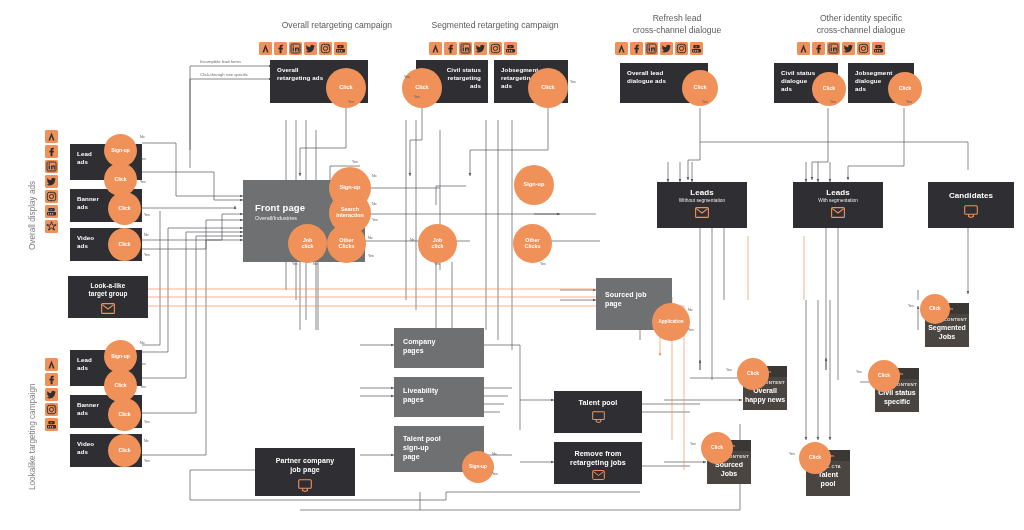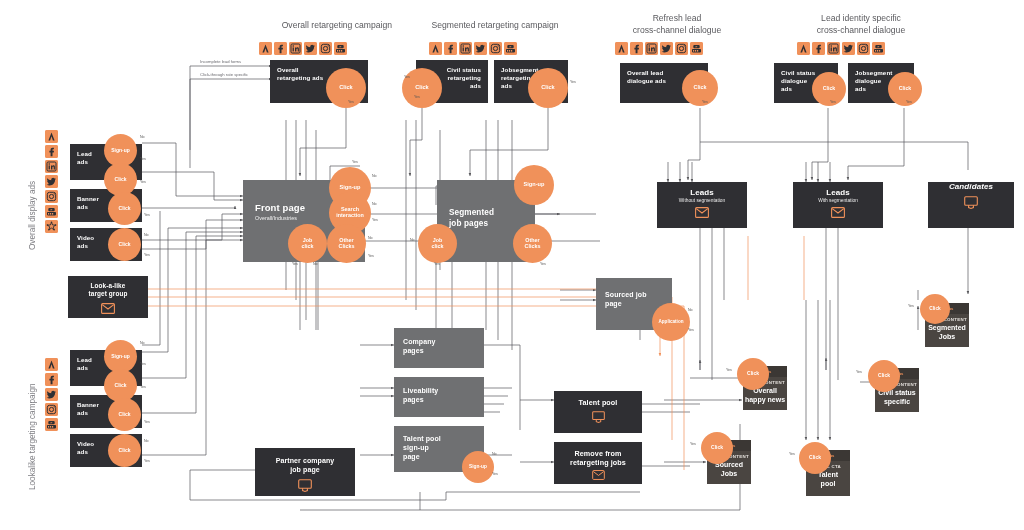--- a/index.html
+++ b/index.html
@@ -197,21 +197,21 @@
   </div>
   <div class="colhead" style="left:420px;top:20px;width:150px;">
     <div>Segmented retargeting campaign</div>
     <div></div>
   </div>
   <div class="colhead" style="left:608px;top:13px;width:138px;">
     <div>Refresh lead</div>
     <div>cross-channel dialogue</div>
   </div>
   <div class="colhead" style="left:786px;top:13px;width:150px;">
-    <div>Lead identity specific</div>
+    <div>Other identity specific</div>
     <div>cross-channel dialogue</div>
   </div>
 
   <div class="vlabel" style="left:28px;top:250px;">Overall display ads</div>
   <div class="vlabel" style="left:28px;top:490px;">Lookalike targeting campaign</div>
 
   <div class="iconstrip vert" style="left:45px;top:130px;">
     <div class="ic">
         <svg width="13" height="13" viewBox="0 0 13 13">
           <rect width="13" height="13" fill="#f0915a"></rect>
@@ -570,24 +570,20 @@
   </div>
   <div class="node dark pad lft" style="left:70px;top:434px;width:72px;height:33px;">
     <div class="title" style="font-size:6.2px;white-space:pre-line;">Video
 ads</div>
   </div>
 
   <div class="node gray pad lft" style="left:243px;top:180px;width:122px;height:82px;padding-top:22px;padding-left:12px;">
     <div class="title" style="font-size:9.5px;">Front page</div>
     <div class="sub" style="font-size:5.4px;margin-top:1px;">Overall/Industries</div>
   </div>
-  <div class="node gray pad lft" style="left:437px;top:180px;width:98px;height:82px;padding-top:28px;padding-left:12px;">
-    <div class="title" style="font-size:8.2px;white-space:pre-line;line-height:1.3;">Segmented
-job pages</div>
-  </div>
   <div class="node gray pad lft" style="left:596px;top:278px;width:76px;height:52px;padding-top:12px;padding-left:9px;">
     <div class="title" style="font-size:7px;white-space:pre-line;line-height:1.3;">Sourced job
 page</div>
   </div>
   <div class="node gray pad lft" style="left:394px;top:328px;width:90px;height:40px;padding-top:9px;padding-left:9px;">
     <div class="title" style="font-size:7px;white-space:pre-line;line-height:1.3;">Company
 pages</div>
   </div>
   <div class="node gray pad lft" style="left:394px;top:377px;width:90px;height:40px;padding-top:9px;padding-left:9px;">
     <div class="title" style="font-size:7px;white-space:pre-line;line-height:1.3;">Liveability
@@ -623,21 +619,21 @@
   <div class="node dark ctr" style="left:793px;top:182px;width:90px;height:46px;padding-top:6px;">
     <div class="title" style="font-size:8px;">Leads</div>
     <div class="sub" style="font-size:4.8px;margin-top:0px;">With segmentation</div>
     <div class="bigicon" style="margin-top:3px;">
       <svg width="14" height="11" viewBox="0 0 14 11">
           <rect x="0.6" y="0.6" width="12.8" height="9.8" rx="1" fill="none" stroke="#f0915a" stroke-width="1.1"></rect>
           <path d="M1.2 1.6 L7 6 L12.8 1.6" fill="none" stroke="#f0915a" stroke-width="1.1"></path>
         </svg>
     </div>
   </div>
-  <div class="node dark ctr" style="left:928px;top:182px;width:86px;height:46px;font-style:italic;">
+  <div class="node dark ctr" style="left:928px;top:182px;width:86px;height:46px;padding-top:9px;">
     <div class="title" style="font-size:8px;">Candidates</div>
     <div class="bigicon" style="margin-top:4px;">
       <svg width="14" height="13" viewBox="0 0 14 13">
           <rect x="0.7" y="0.7" width="12.6" height="8.6" rx="1" fill="none" stroke="#f0915a" stroke-width="1.1"></rect>
           <path d="M4.6 9.3 L4.6 11.6 L7 12.4 L9.4 11.6 L9.4 9.3" fill="none" stroke="#f0915a" stroke-width="1.1"></path>
         </svg>
     </div>
   </div>
 
   <div class="node dark ctr" style="left:554px;top:391px;width:88px;height:42px;padding-top:7px;">

